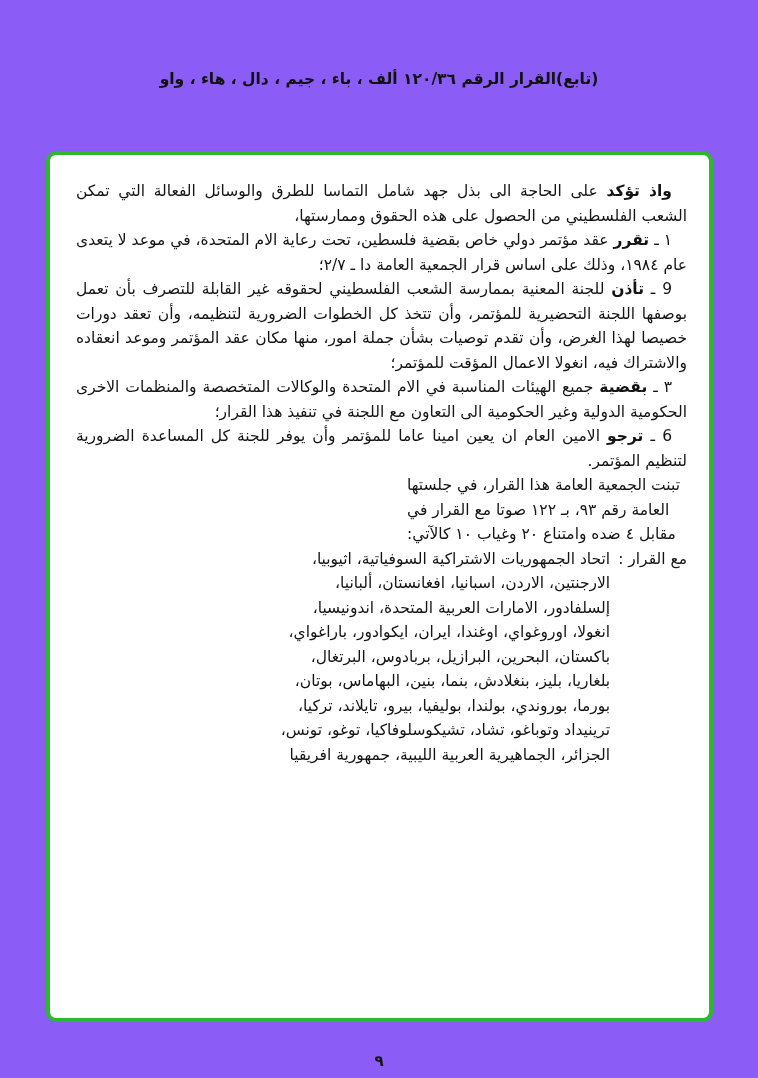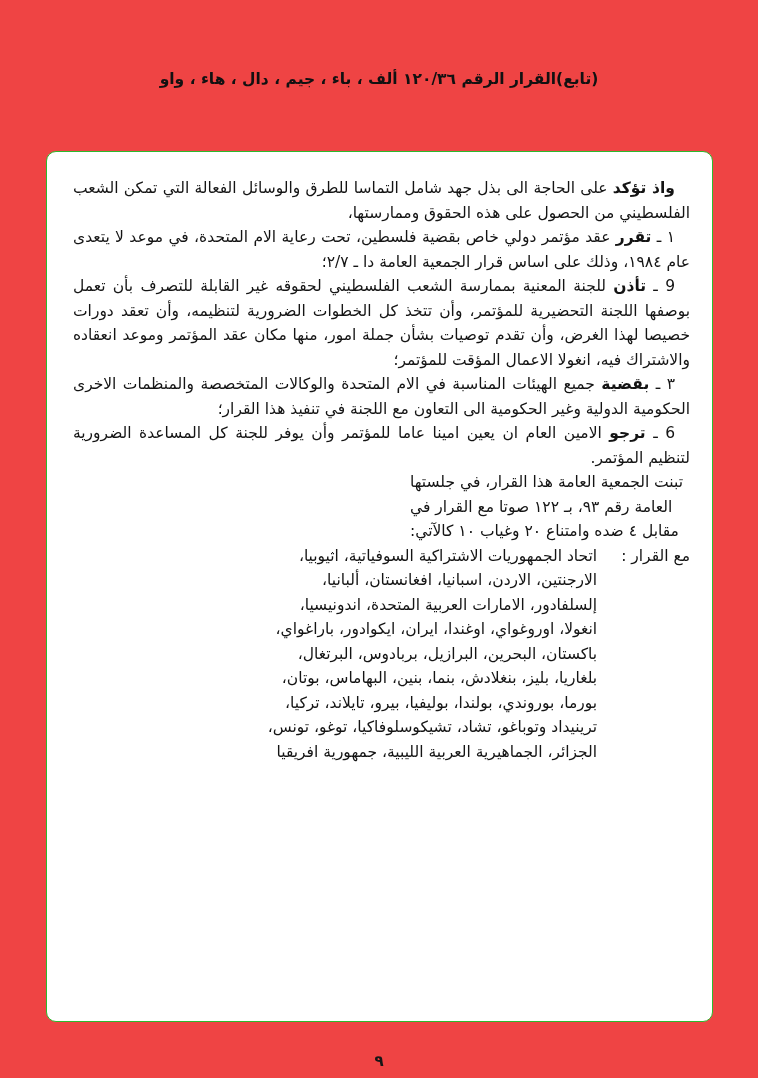--- a/index.html
+++ b/index.html
@@ -5,21 +5,21 @@
   * { margin: 0; padding: 0; box-sizing: border-box; }
   html, body { background: #ffffff; }
   body {
     width: 758px; height: 1078px;
     font-family: "DejaVu Sans", sans-serif;
     color: #161616;
   }
   .page {
     position: relative;
     width: 758px; height: 1078px;
-    background: #ef4444;
+    background: #8b5cf6;
     direction: rtl;
     overflow: hidden;
   }
   .header {
     position: absolute;
     top: 70px; right: 0; left: 0;
     text-align: center;
   }
   .title {
     font-size: 15.5px;
@@ -29,21 +29,21 @@
   .source {
     margin-top: 7px;
     font-size: 10px;
     font-weight: 700;
     color: #1a1a1a;
   }
   .frame {
     position: absolute;
     top: 151px; right: 45px;
     width: 667px; height: 871px;
-    border: 1px solid #3b82f6;
+    border: 4px solid #3b82f6;
     border-radius: 10px;
     background: #fff;
     padding: 24px 22px 0 26px;
     overflow: hidden;
   }
   .content {
     font-size: 15.5px;
     line-height: 24.5px;
     text-align: justify;
     color: #141414;
@@ -58,21 +58,21 @@
     width: 280px;
     text-align: left;
     text-indent: 2px;
   }
   .vote-row {
     display: flex;
     align-items: flex-start;
   }
   .vote-label {
     white-space: nowrap;
-    margin-left: 24px;
+    margin-left: 8px;
   }
   .vote-countries {
     display: block;
     width: 336px;
     text-align: right;
   }
   .footer {
     position: absolute;
     bottom: 8px; left: 0; right: 0;
     text-align: center;

